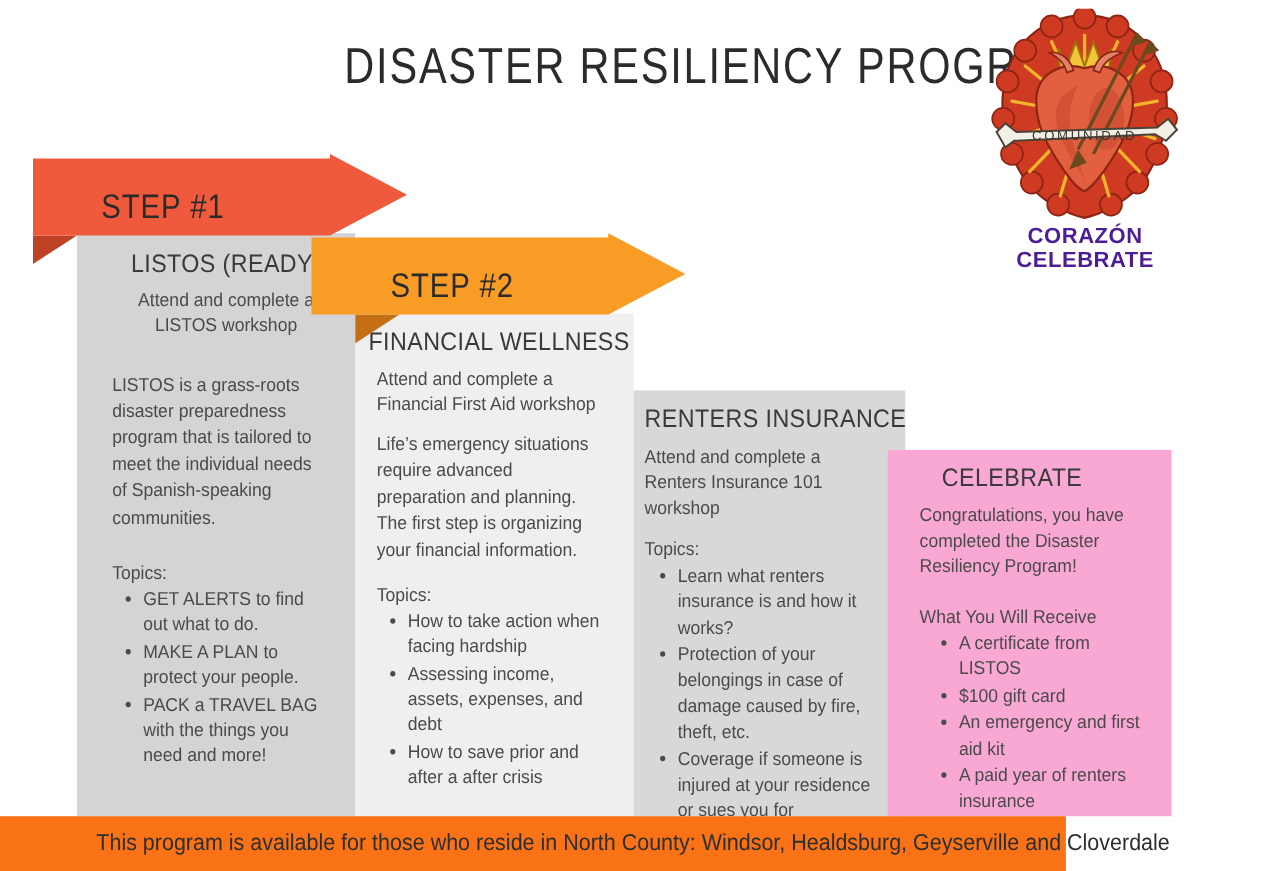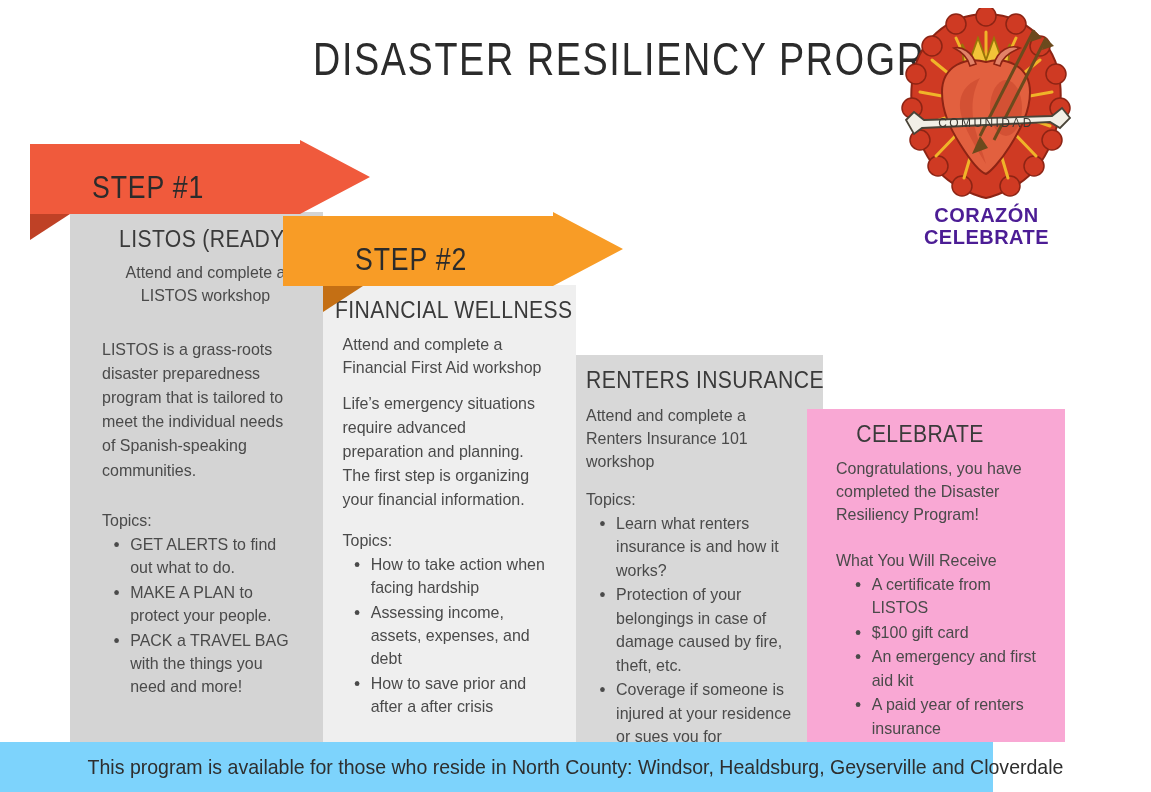--- a/index.html
+++ b/index.html
@@ -74,22 +74,21 @@
     position:absolute;
     font-family:"Liberation Sans Narrow","Liberation Sans",sans-serif;
     font-size:31px;color:#2b2b2b;letter-spacing:1px;
     transform:scaleX(.86);transform-origin:left center;
     white-space:nowrap;
   }
 
   
   .footer{
     position:absolute;left:0;top:742px;width:969px;height:50px;
-    background:#7dd3fc;
-    padding-left:24px;
+    background:#f97316;
   }
   .footer .ftext{
     position:absolute;left:0;top:13px;width:1151px;text-align:center;
     font-family:"Liberation Sans Narrow","Liberation Sans",sans-serif;
     font-size:21px;color:#2e2e2e;
     transform:scaleX(.93);transform-origin:center center;
     white-space:nowrap;
   }
 </style>
 </head>

